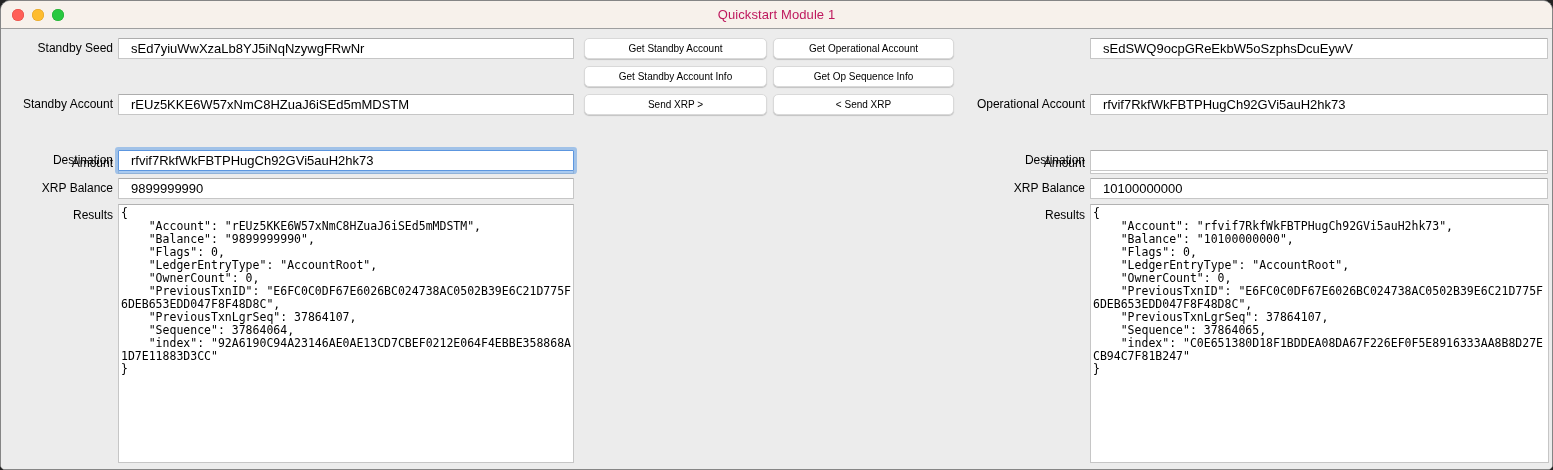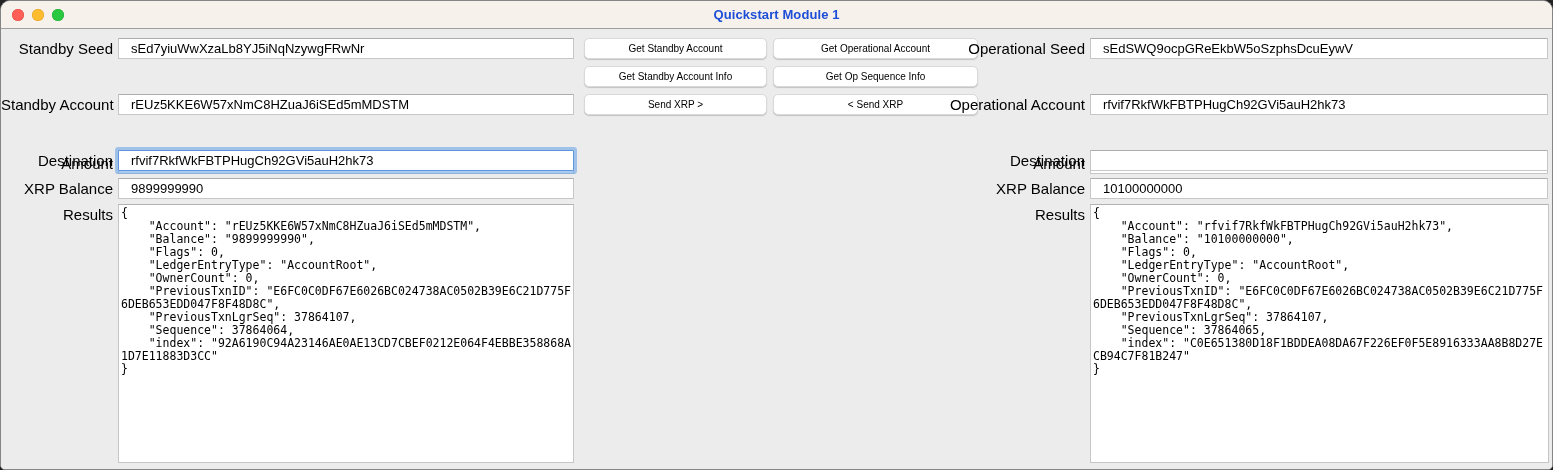--- a/index.html
+++ b/index.html
@@ -11,45 +11,45 @@
   }
   .titlebar{
     position:relative;height:27px;background:#f7f1eb;border-bottom:1px solid #9f9f9f;
     display:flex;align-items:center;justify-content:center;
   }
   .traffic{position:absolute;left:11px;top:50%;transform:translateY(-50%);display:flex;gap:8px;}
   .light{width:12px;height:12px;border-radius:50%;padding:0;border:none;}
   .light.red{background:#ff5f57;box-shadow:inset 0 0 0 .5px #dd4841;}
   .light.yellow{background:#febc2e;box-shadow:inset 0 0 0 .5px #dd9f24;}
   .light.green{background:#28c840;box-shadow:inset 0 0 0 .5px #1fa82f;}
-  .title{font-size:13px;font-weight:bold;color:#1d4ed8;letter-spacing:.1px;}
+  .title{font-size:13px;font-weight:normal;color:#be185d;letter-spacing:.1px;}
   .content{position:relative;height:441px;background:#ececec;}
   .lbl{
-    position:absolute;height:21px;line-height:21px;font-size:15px;color:#000;
+    position:absolute;height:21px;line-height:21px;font-size:12px;color:#000;
     text-align:right;white-space:nowrap;
   }
   .lbl-l{left:0;width:112px;}
   .lbl-r{left:930px;width:154px;}
   .fld{
     position:absolute;height:21px;width:456px;box-sizing:border-box;background:#fff;
     border:1px solid #c6c6c6;border-top-color:#adadad;border-radius:1px;
     font-family:"Liberation Sans",sans-serif;font-size:13px;color:#000;padding:0 12px;margin:0;
   }
   .fld.l{left:117px;}
   .fld.r{left:1089px;width:458px;}
   .fld.focused{border:1px solid #5c96df;box-shadow:0 0 0 3px rgba(100,160,230,.55);}
   .btn{
     position:absolute;height:21px;box-sizing:border-box;background:#fff;
     border:.5px solid #d9d9d9;border-radius:5px;
     box-shadow:0 1px 1px rgba(0,0,0,.18);
     font-family:"Liberation Sans",sans-serif;font-size:10px;color:#000;
     display:flex;align-items:center;justify-content:center;padding:0;cursor:default;
   }
   .bc1{left:583px;width:183px;}
-  .bc2{left:772px;width:205px;}
+  .bc2{left:772px;width:181px;}
   .r0{top:9px;}.r1{top:37px;}.r2{top:65px;}.r3{top:93px;margin-top:31px;}.r4{top:121px;}.r5{top:149px;}
   .results{
     position:absolute;top:175px;height:259px;box-sizing:border-box;background:#fff;
     border:1px solid #c6c6c6;border-top-color:#b2b2b2;
     font-family:"DejaVu Sans Mono",monospace;font-size:11.5px;line-height:13px;color:#000;
     padding:2px 1px 0 2px;margin:0;white-space:pre;overflow:hidden;resize:none;
   }
   .results.l{left:117px;width:456px;}
   .results.r{left:1089px;width:459px;}
   .lbl.results-lbl{height:18px;line-height:18px;top:177px;}
@@ -96,21 +96,20 @@
 1D7E11883D3CC"
 }</textarea>
 
     <button class="btn bc1 r0">Get Standby Account</button>
     <button class="btn bc2 r0">Get Operational Account</button>
     <button class="btn bc1 r1">Get Standby Account Info</button>
     <button class="btn bc2 r1">Get Op Sequence Info</button>
     <button class="btn bc1 r2">Send XRP &gt;</button>
     <button class="btn bc2 r2">&lt; Send XRP</button>
 
-    <div class="lbl lbl-r r0">Operational Seed</div>
     <div class="lbl lbl-r r2">Operational Account</div>
     <div class="lbl lbl-r r3">Amount</div>
     <div class="lbl lbl-r r4">Destination</div>
     <div class="lbl lbl-r r5">XRP Balance</div>
     <div class="lbl lbl-r results-lbl">Results</div>
 
     <input class="fld r r0" type="text" value="sEdSWQ9ocpGReEkbW5oSzphsDcuEywV" style="">
     <input class="fld r r2" type="text" value="rfvif7RkfWkFBTPHugCh92GVi5auH2hk73" style="">
     <input class="fld r r3" type="text" value="" style="">
     <input class="fld r r4" type="text" value="" style="">

